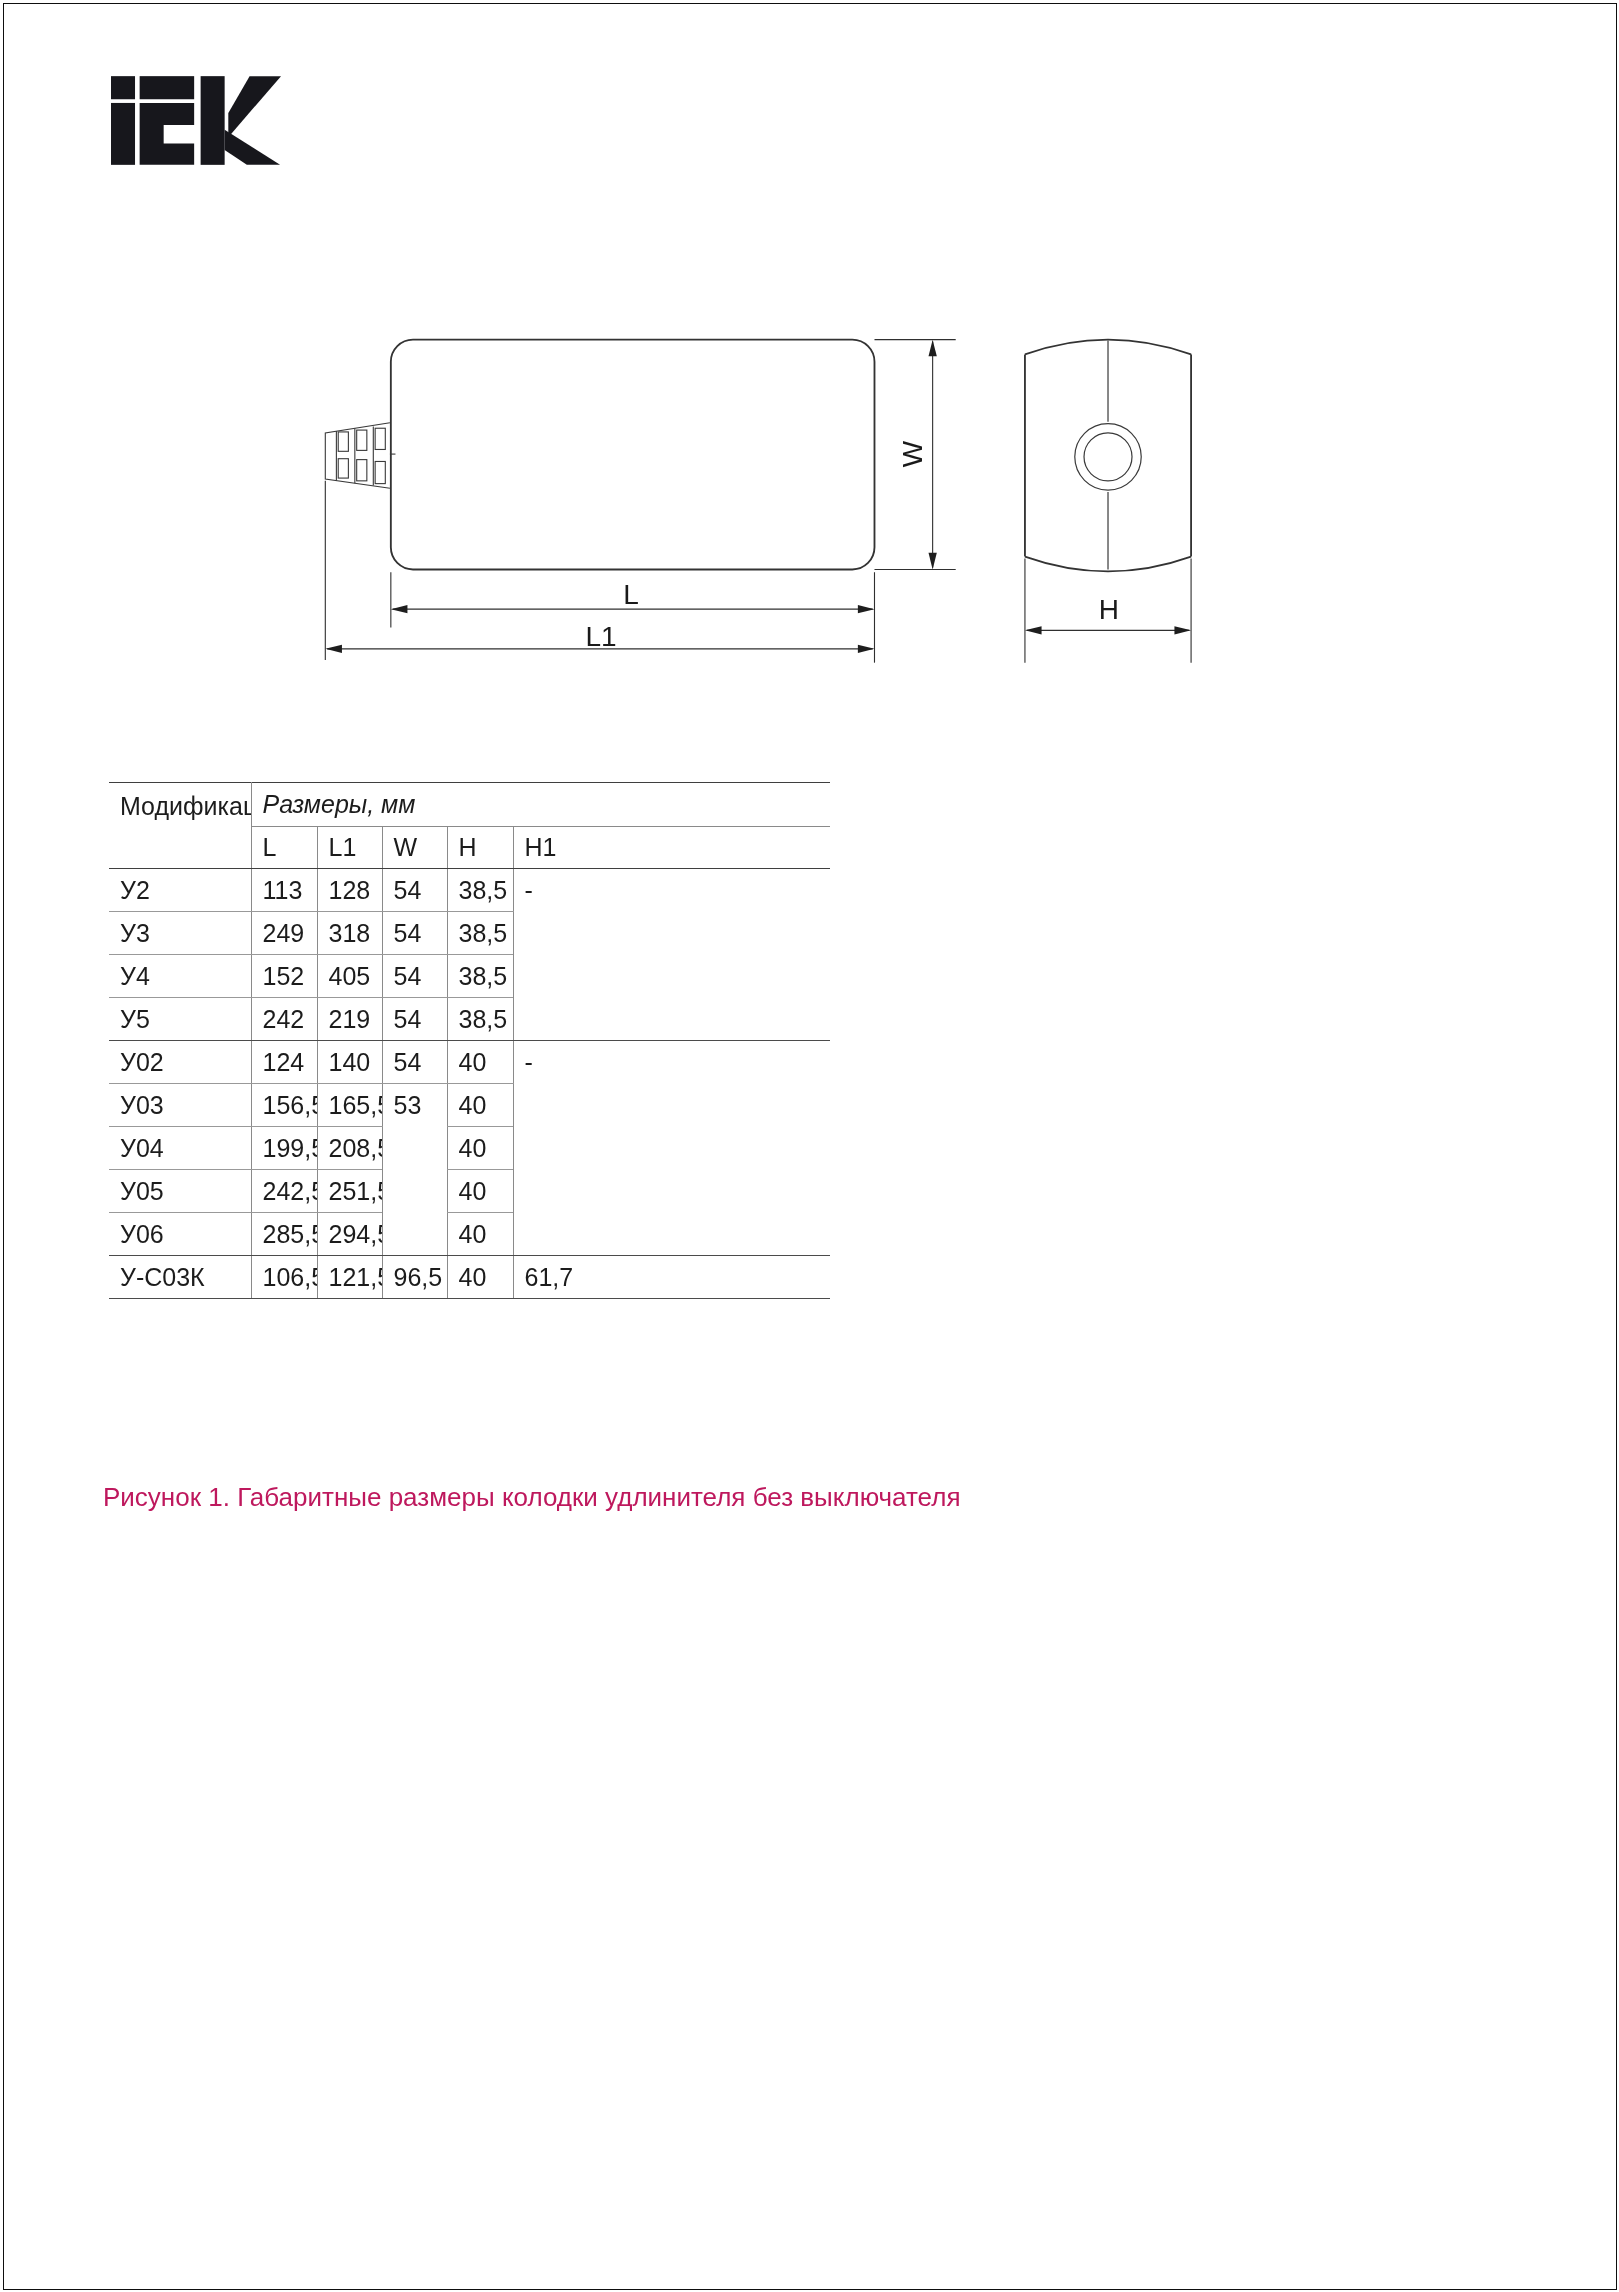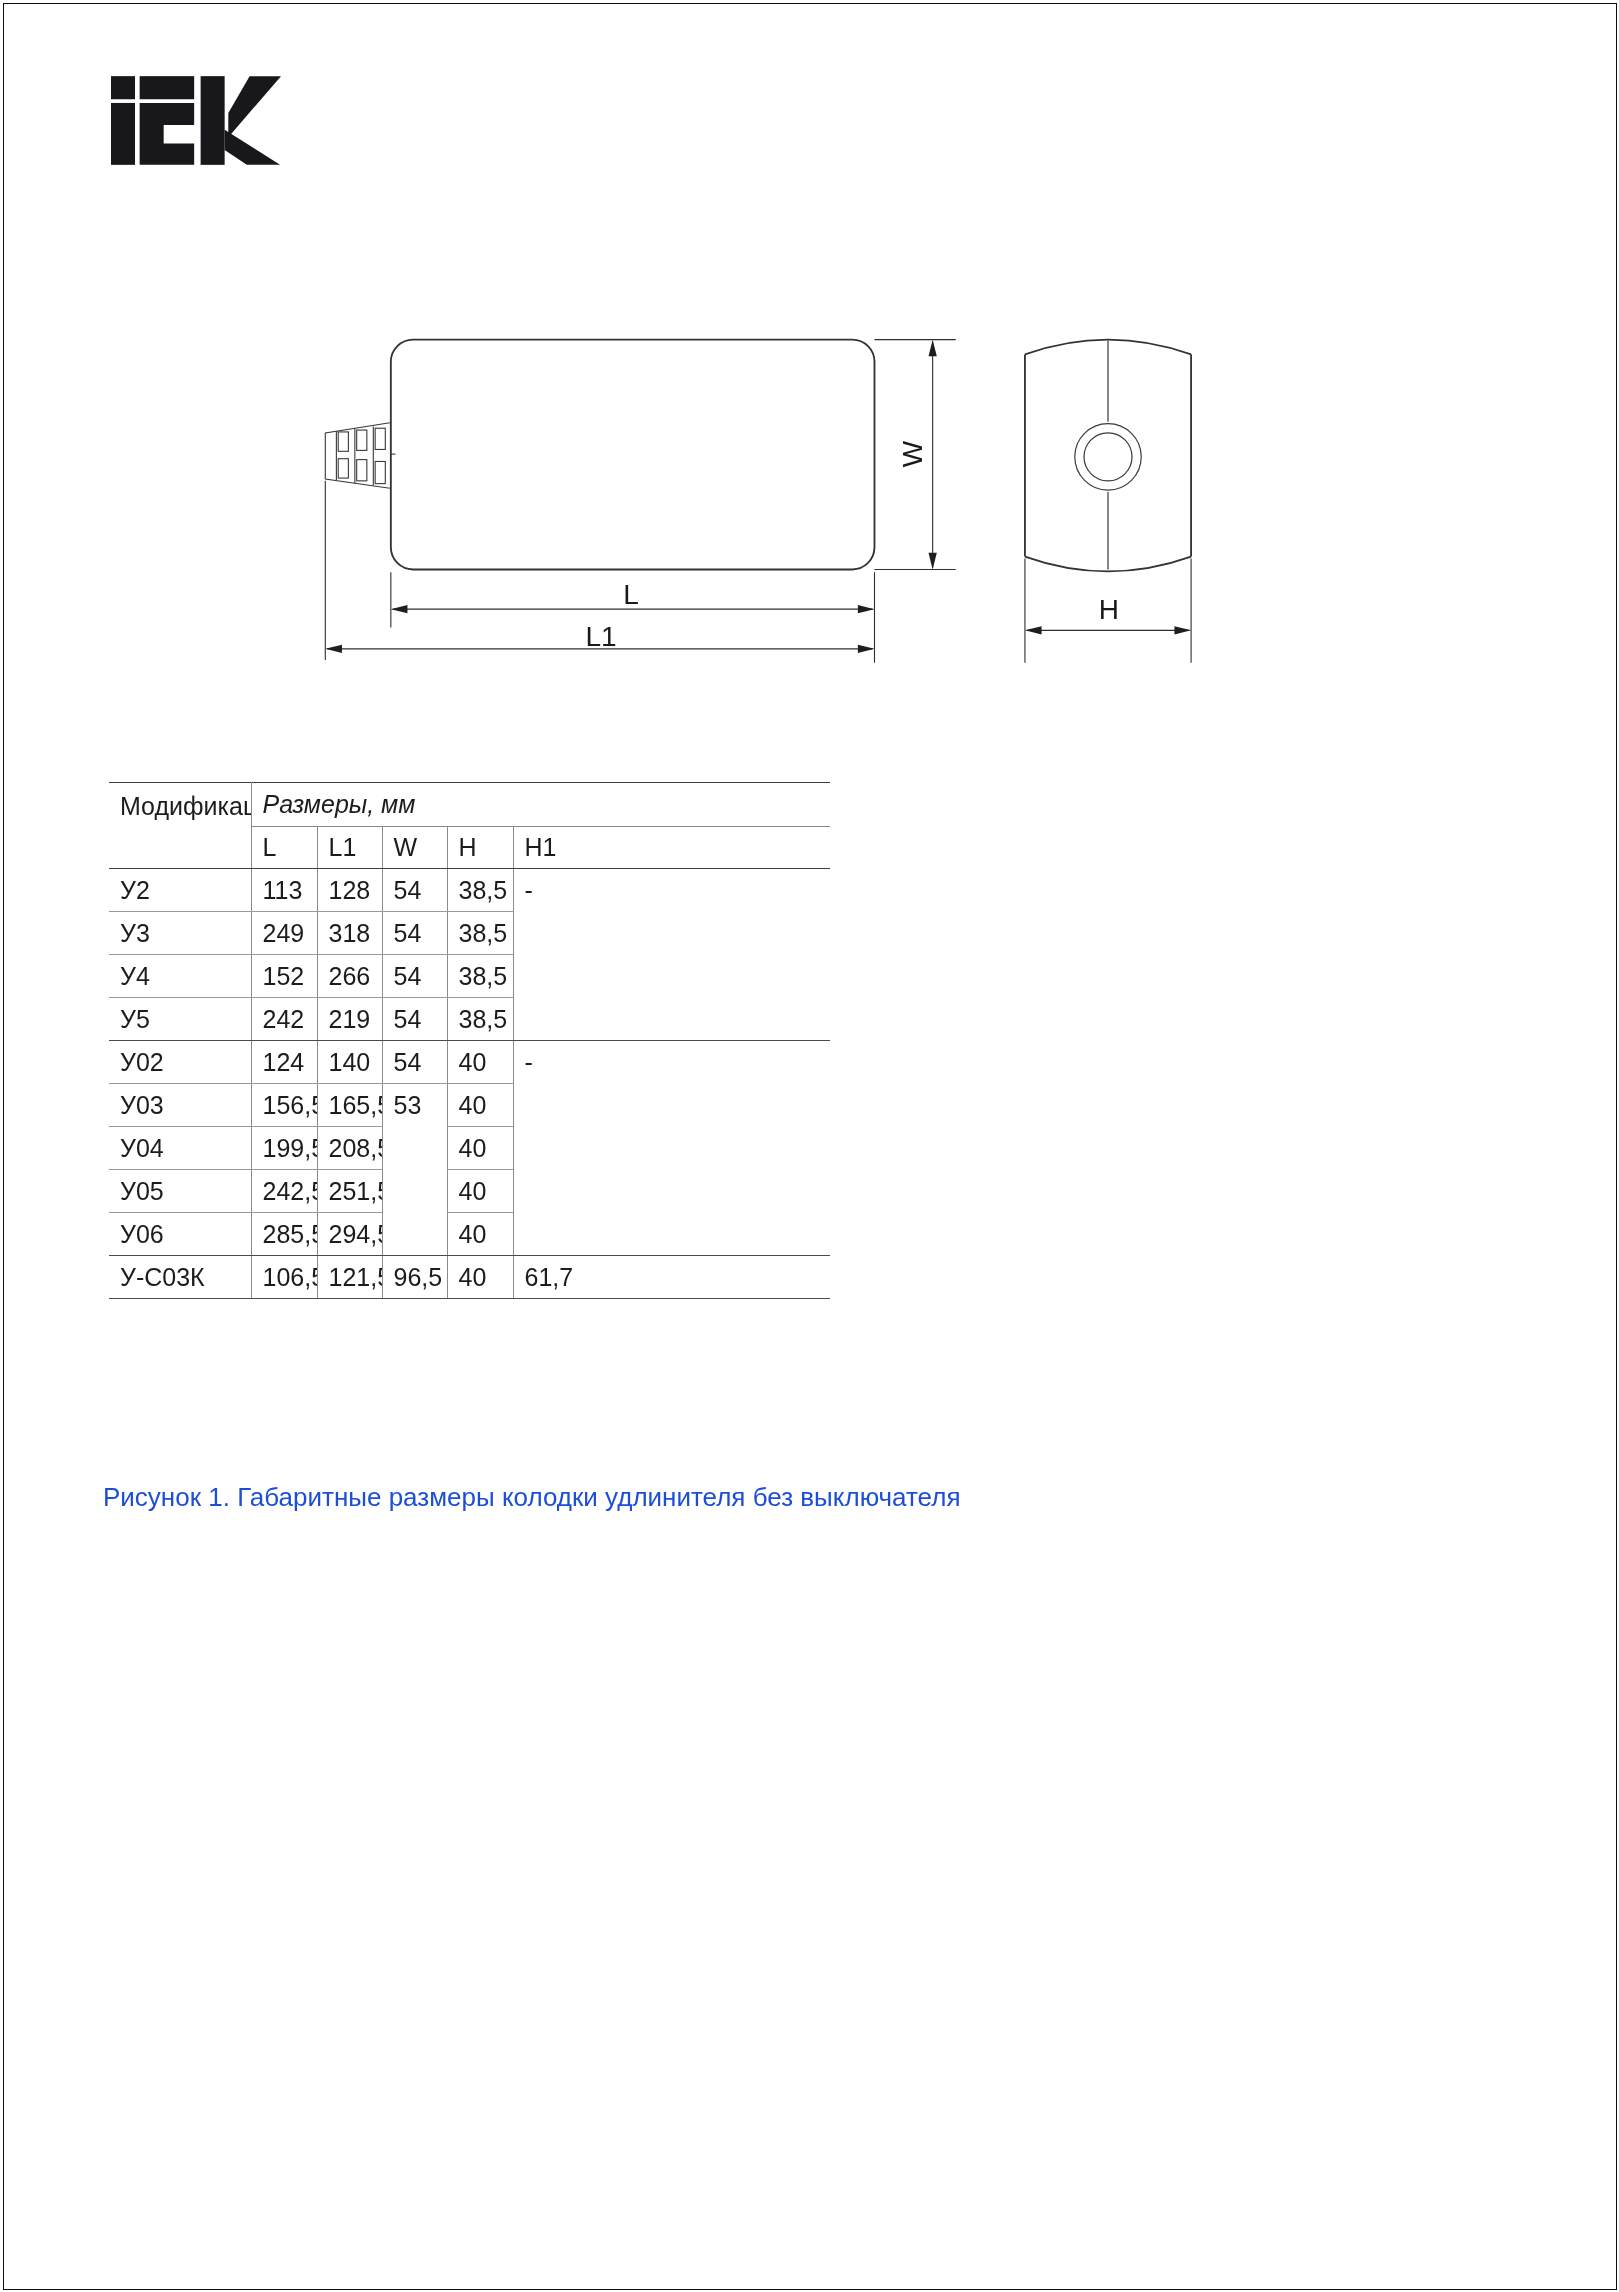--- a/index.html
+++ b/index.html
@@ -52,21 +52,21 @@
   .th-dims{border-bottom:0.9px solid #8a8a8a;font-style:italic;}
   .row-h2 th{border-bottom:1.8px solid #3f3f3f;}
   th.mod-head{border-bottom:1.8px solid #3f3f3f;vertical-align:top;padding-top:9.2px;}
   .row-data td{border-bottom:0.9px solid #999999;}
   tr.thick td{border-bottom:1.8px solid #4b4b4b;}
   td.span-top{vertical-align:top;padding-top:7.4px;}
   td.end-thick{border-bottom:1.8px solid #4b4b4b !important;}
 
   .caption{
     position:absolute;left:103px;top:1482px;
-    font-size:26px;color:#1d4ed8;
+    font-size:26px;color:#be185d;
     white-space:nowrap;
   }
 </style>
 </head>
 <body>
 
 <div class="page-frame"></div>
 
 <svg class="logo" viewBox="0 0 184 96" xmlns="http://www.w3.org/2000/svg" aria-label="IEK">
   <g fill="#17171c">
@@ -186,21 +186,21 @@
     <tr class="row-data">
       <td class="mod-cell">У3</td>
       <td class="bl">249</td>
       <td class="bl">318</td>
       <td class="bl">54</td>
       <td class="bl">38,5</td>
     </tr>
     <tr class="row-data">
       <td class="mod-cell">У4</td>
       <td class="bl">152</td>
-      <td class="bl">266</td>
+      <td class="bl">405</td>
       <td class="bl">54</td>
       <td class="bl">38,5</td>
     </tr>
     <tr class="row-data thick">
       <td class="mod-cell">У5</td>
       <td class="bl">242</td>
       <td class="bl">219</td>
       <td class="bl">54</td>
       <td class="bl">38,5</td>
     </tr>

